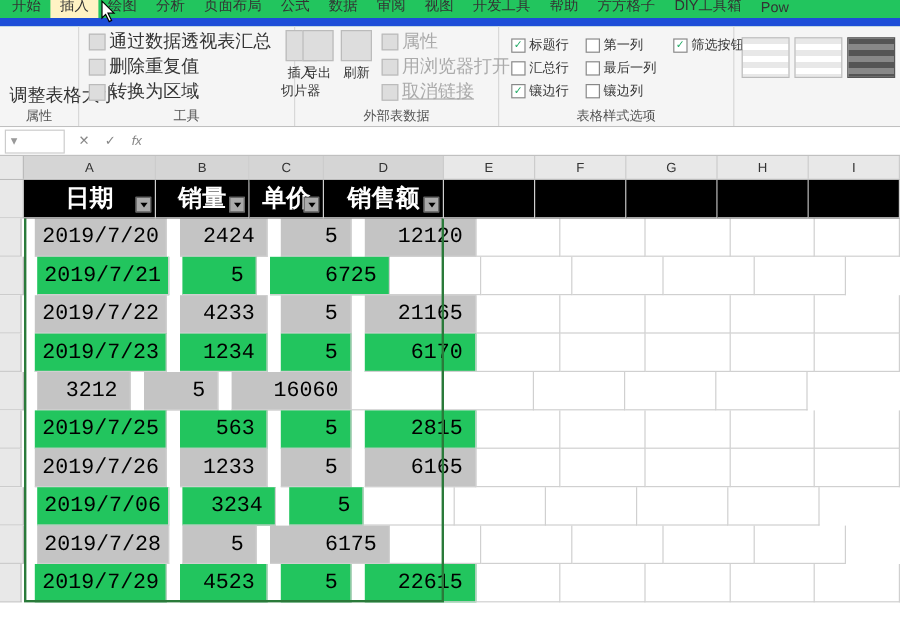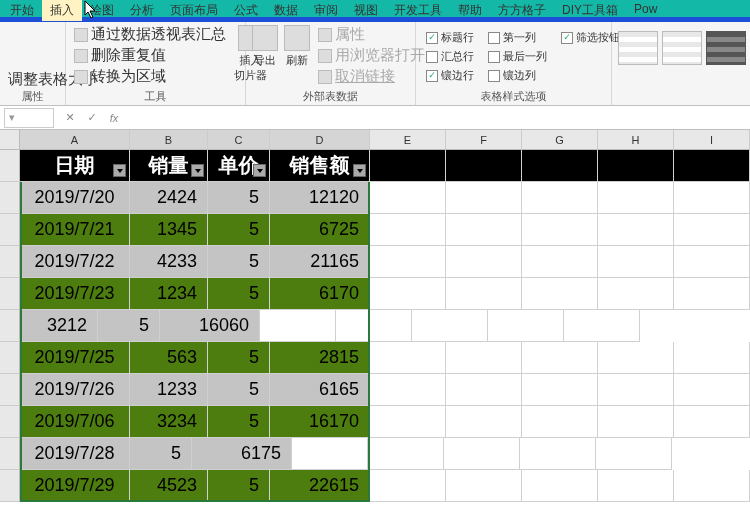--- a/index.html
+++ b/index.html
@@ -1,19 +1,19 @@
 <!DOCTYPE html>
 <html><head>
 <meta charset="utf-8">
 <style>
   * { box-sizing: border-box; margin: 0; padding: 0; }
   body { font-family: "Microsoft YaHei", Arial, sans-serif; font-size: 12px; background: #fff; width: 750px; height: 515px; overflow: hidden; position: relative; }
   
   
-  .menu-bar { height: 22px; display: flex; align-items: flex-start; padding-left: 2px; gap: 0; background: #14b8a6; border-bottom: 5px solid #1d4ed8; }
+  .menu-bar { height: 22px; display: flex; align-items: flex-end; padding-left: 2px; gap: 0; background: #22c55e; border-bottom: 7px solid #1d4ed8; }
   .menu-tab { padding: 2px 8px; color: #333; cursor: pointer; font-size: 12px; }
   .menu-tab.hover { background: #fff3c4; }
   
   
   .ribbon { height: 84px; background: #f5f5f5; display: flex; border-bottom: 1px solid #c0c0c0; }
   .ribbon-group { border-right: 1px solid #d8d8d8; display: flex; flex-direction: column; justify-content: space-between; padding: 3px 6px 0 6px; position: relative; }
   .ribbon-group-content { display: flex; flex-direction: row; align-items: flex-start; gap: 6px; flex: 1; }
   .ribbon-group-label { text-align: center; font-size: 11px; color: #555; padding-bottom: 2px; height: 16px; }
   .stacked { display: flex; flex-direction: column; gap: 2px; }
   .rb-item { display: flex; align-items: center; gap: 3px; font-size: 15px; color: #333; white-space: nowrap; padding: 0 2px; cursor:pointer;}
@@ -34,33 +34,33 @@
   .fx-box { display:flex; align-items:center; gap:6px; padding-left:4px;}
   .fx-btn { width:16px; height:16px; display:flex; align-items:center; justify-content:center; color:#888; font-size:11px; cursor:pointer;}
   
   
   .col-headers { height:20px; display:flex; background:#e8e8e8; border-bottom:1px solid #bbb; }
   .row-hdr-corner { width:20px; border-right:1px solid #bbb; background:#e8e8e8;}
   .col-hdr { text-align:center; font-size:11px; color:#333; border-right:1px solid #ccc; display:flex; align-items:center; justify-content:center;}
   .col-hdr.sel { background:#d5d5d5;}
   
   
-  .grid { position:relative; }
+  .grid { position:relative;font-family:Liberation Mono, monospace; }
   .data-row { display:flex; height:32px; }
   .row-hdr { width:20px; background:#e8e8e8; border-right:1px solid #bbb; border-bottom:1px solid #ccc;}
   .cell { border-right:1px solid #d0d0d0; border-bottom:1px solid #d0d0d0; display:flex; align-items:center; padding:0 6px; font-size:18px; }
   
   
   .t-header .cell { background:#000; color:#fff; font-size:20px; font-weight:bold; justify-content:center; position:relative;}
   .filter-btn { position:absolute; right:3px; bottom:4px; width:13px; height:13px; background:#aaa; border:1px solid #666; display:flex; align-items:center; justify-content:center;}
   .filter-btn::after { content:""; border-left:3px solid transparent; border-right:3px solid transparent; border-top:4px solid #000;}
   
   .band-even .cell.t { background:#c4c4c4; }
-  .band-odd .cell.t { background:#4d7c0f; }
-  .cell.t { color:#000; }
+  .band-odd .cell.t { background:#22c55e; }
+  .cell.t { color:#000;margin-left:11px; }
   .cell.t.date { justify-content:center;}
   .cell.t.num { justify-content:flex-end; padding-right:10px;}
   
   
   .table-selection { position:absolute; border:2px solid #2a7a3a; pointer-events:none;}
   
   
   .cA{width:110px;} .cB{width:78px;} .cC{width:62px;} .cD{width:100px;}
   .cE,.cF,.cG,.cH,.cI{width:76px;}
   
@@ -245,21 +245,20 @@
       <div class="cell t num cD">12120</div>
       <div class="cell cE"></div>
       <div class="cell cF"></div>
       <div class="cell cG"></div>
       <div class="cell cH"></div>
       <div class="cell cI"></div>
     </div>
     <div class="data-row band-odd">
       <div class="row-hdr"></div>
       <div class="cell t date cA">2019/7/21</div>
-      <div class="cell t num cB">1345</div>
       <div class="cell t num cC">5</div>
       <div class="cell t num cD">6725</div>
       <div class="cell cE"></div>
       <div class="cell cF"></div>
       <div class="cell cG"></div>
       <div class="cell cH"></div>
       <div class="cell cI"></div>
     </div>
     <div class="data-row band-even">
       <div class="row-hdr"></div>
@@ -318,21 +317,20 @@
       <div class="cell cF"></div>
       <div class="cell cG"></div>
       <div class="cell cH"></div>
       <div class="cell cI"></div>
     </div>
     <div class="data-row band-odd">
       <div class="row-hdr"></div>
       <div class="cell t date cA">2019/7/06</div>
       <div class="cell t num cB">3234</div>
       <div class="cell t num cC">5</div>
-      <div class="cell t num cD">16170</div>
       <div class="cell cE"></div>
       <div class="cell cF"></div>
       <div class="cell cG"></div>
       <div class="cell cH"></div>
       <div class="cell cI"></div>
     </div>
     <div class="data-row band-even">
       <div class="row-hdr"></div>
       <div class="cell t date cA">2019/7/28</div>
       <div class="cell t num cC">5</div>

